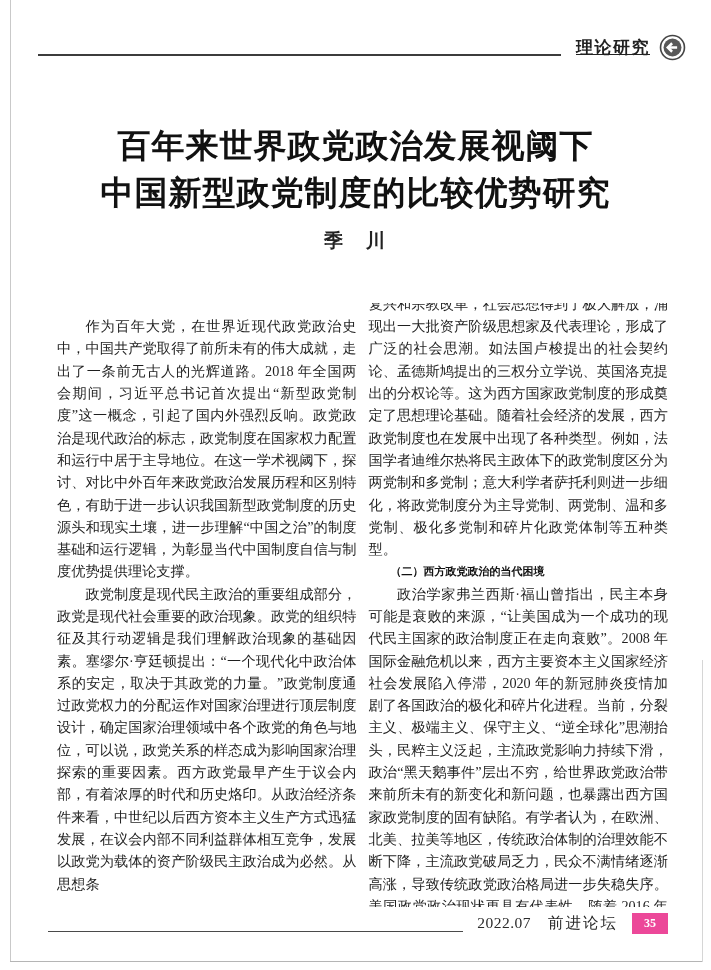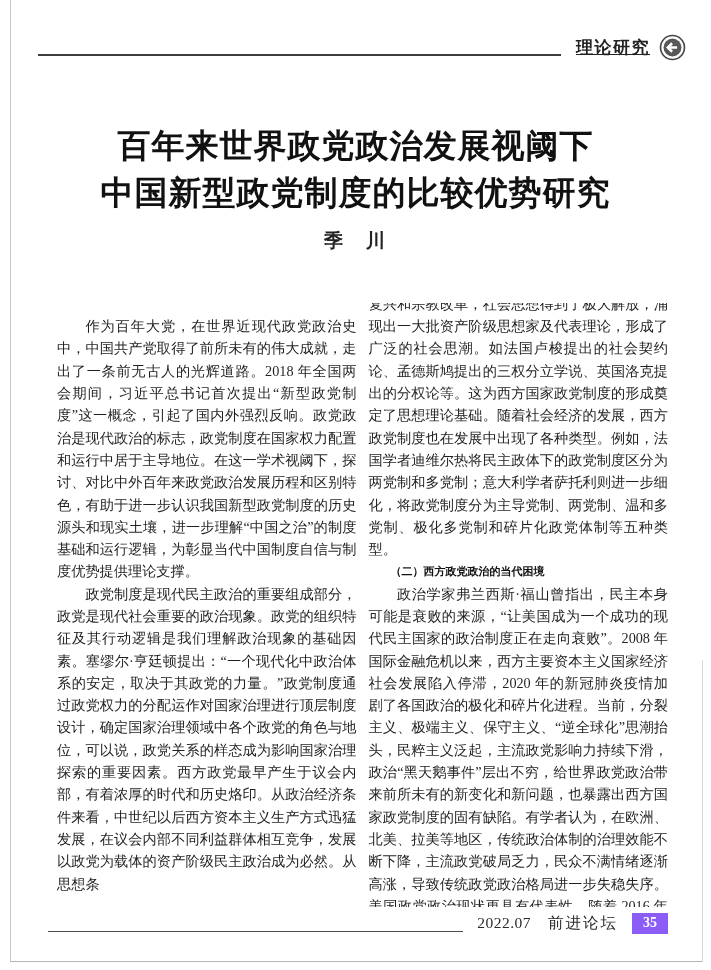--- a/index.html
+++ b/index.html
@@ -33,22 +33,22 @@
   .col p.indent{text-indent:2em;}
   .col h2{margin:11px 0 6px 0;font-family:"Liberation Sans", sans-serif;
     font-size:16px;line-height:22px;font-weight:700;color:#111;letter-spacing:.5px;}
   .col h3{margin:0;font-size:11px;line-height:22.3px;font-weight:700;color:#111;text-indent:2em;}
 
   
   .footer{position:absolute;left:48px;right:43px;top:910px;height:26px;display:flex;align-items:center;}
   .footer-rule{flex:1;height:1.5px;background:#4a4a4a;align-self:flex-end;margin-bottom:4px;}
   .footer-issue{margin-left:14px;font-size:15.5px;color:#2a2a2a;letter-spacing:.5px;}
   .footer-journal{margin-left:17px;font-size:15.5px;font-weight:400;color:#2a2a2a;letter-spacing:2px;}
-  .footer-pagebox{margin-left:14px;width:36px;height:21px;background:#8b5cf6;color:#ffffff;
-    display:flex;align-items:center;justify-content:center;font-size:14px;font-weight:700;}
+  .footer-pagebox{margin-left:14px;width:36px;height:21px;background:#ec4899;color:#ffffff;
+    display:flex;align-items:center;justify-content:center;font-size:12px;font-weight:700;}
 </style>
 </head>
 <body>
 
 <div class="edge-left"></div>
 <div class="edge-bottom"></div>
 <div class="edge-right"></div>
 
 <div class="header">
   <div class="header-rule"></div>

